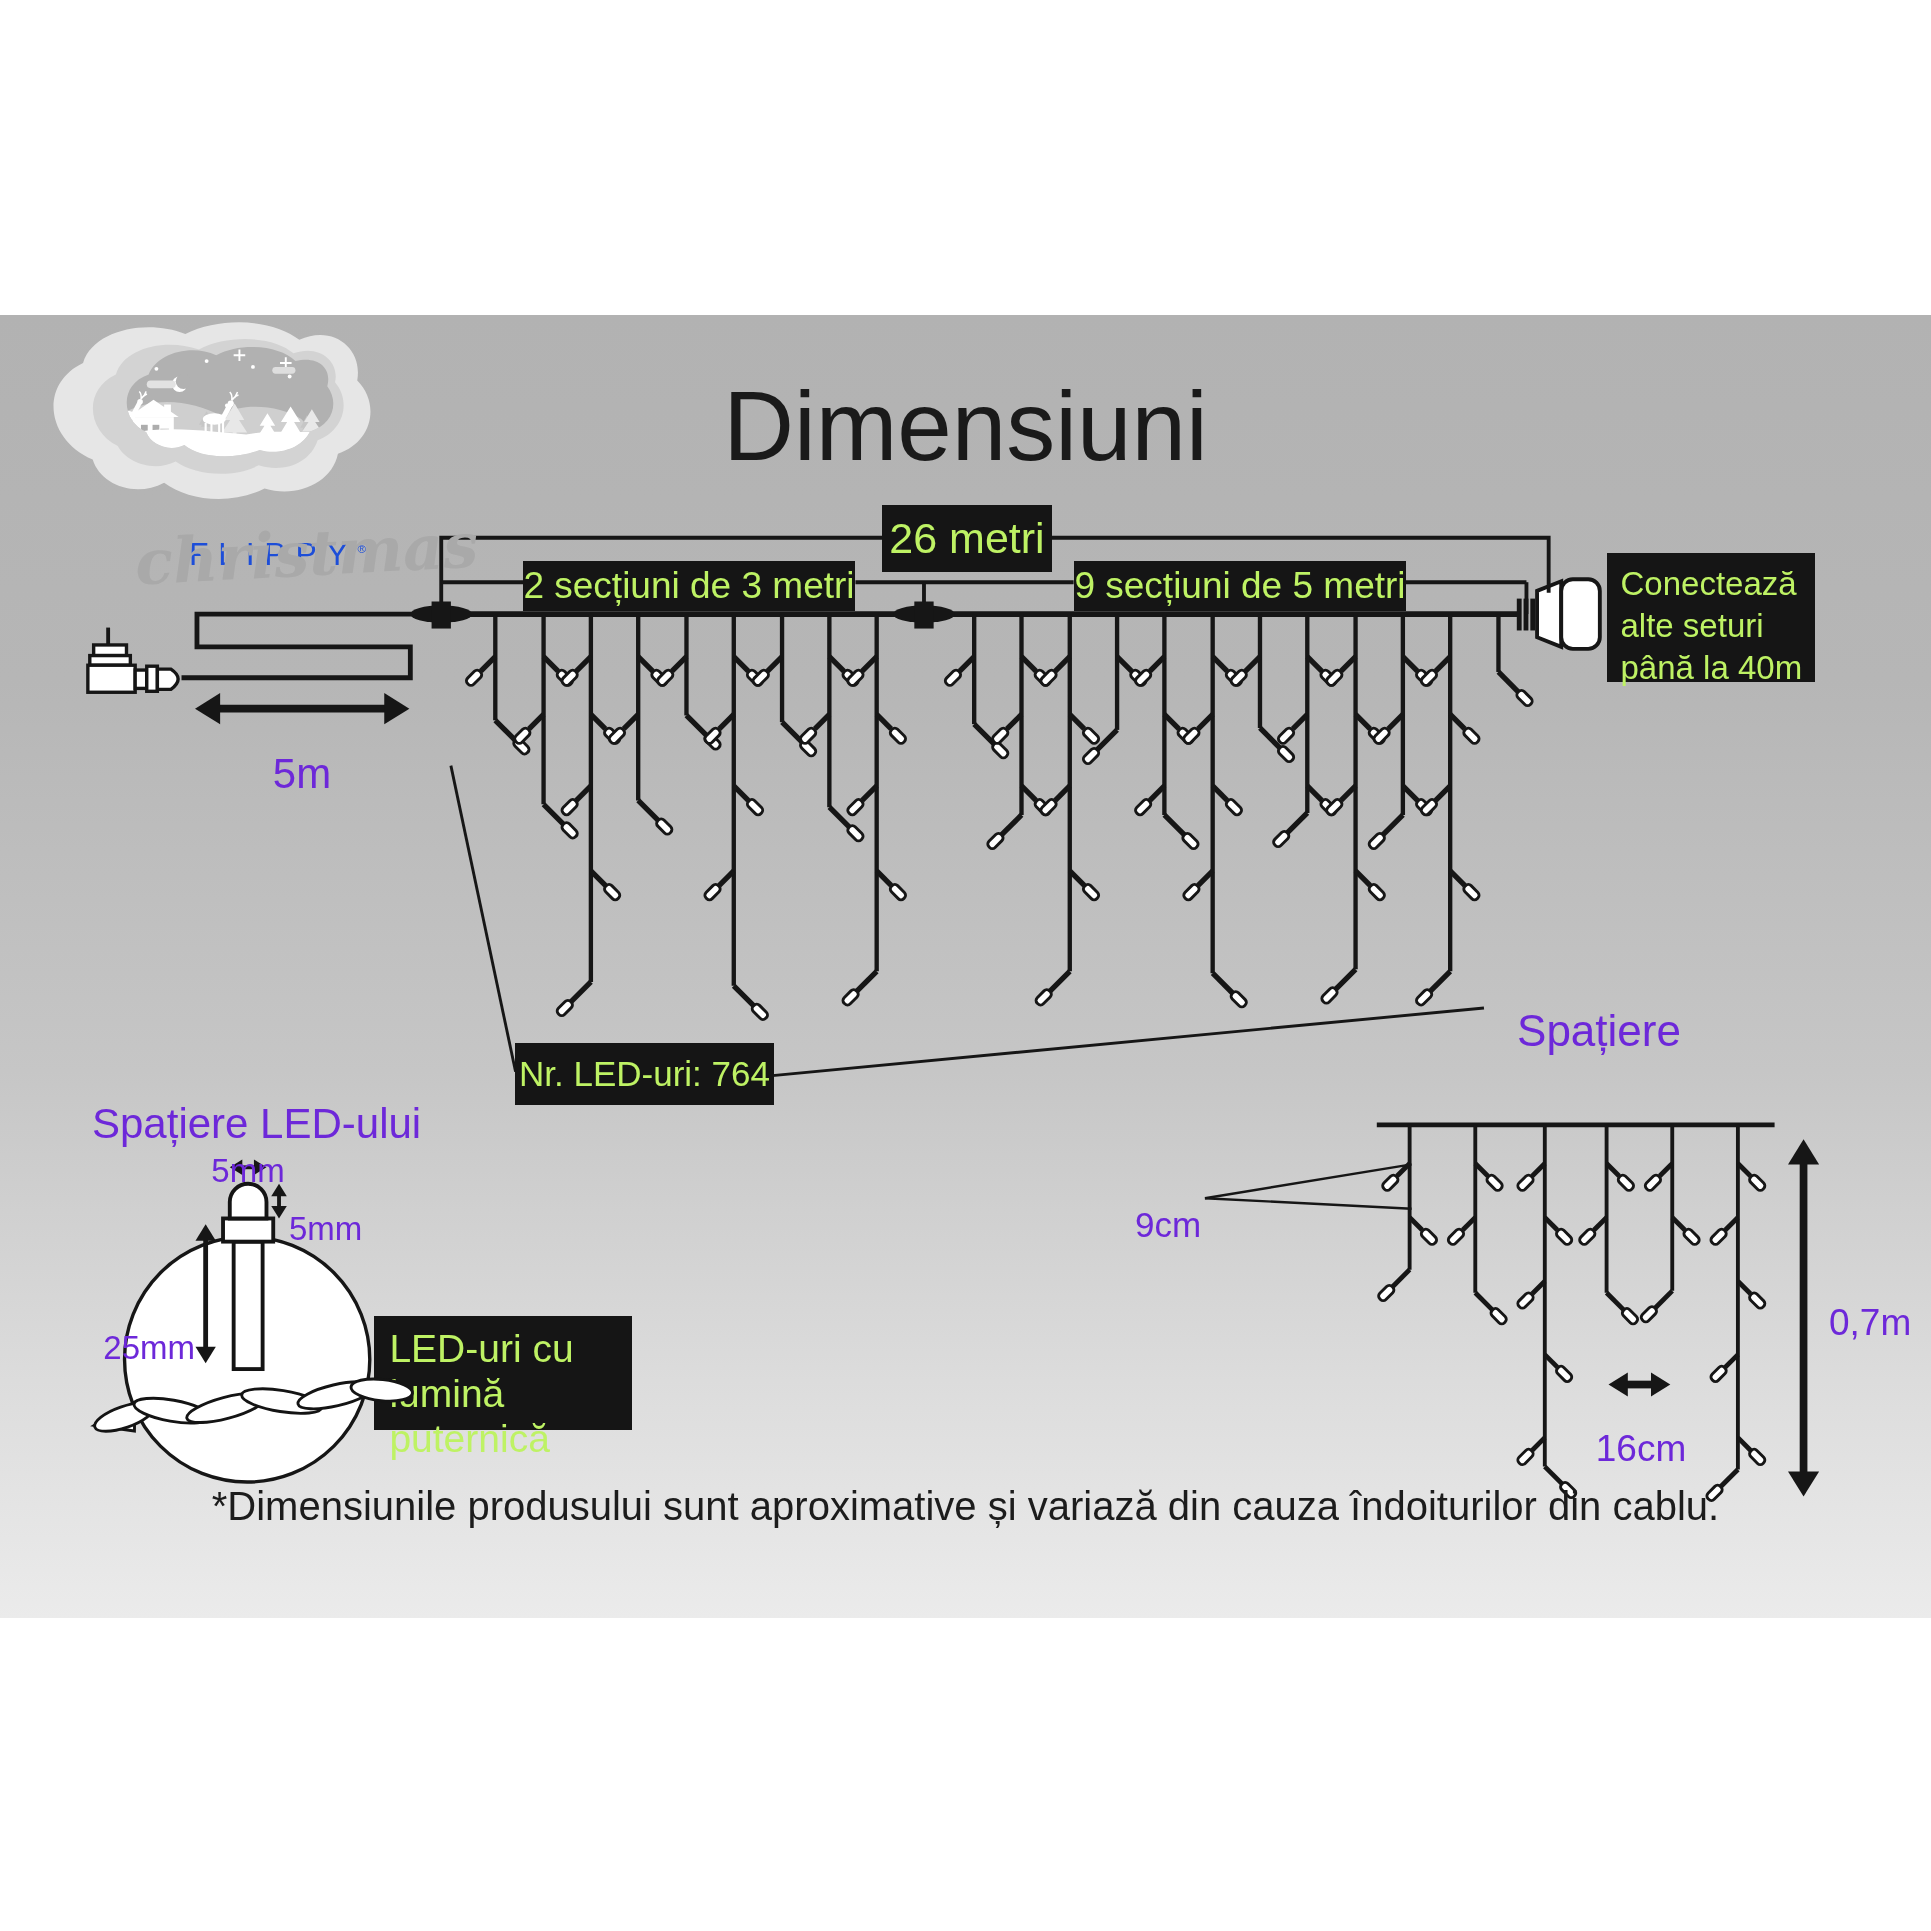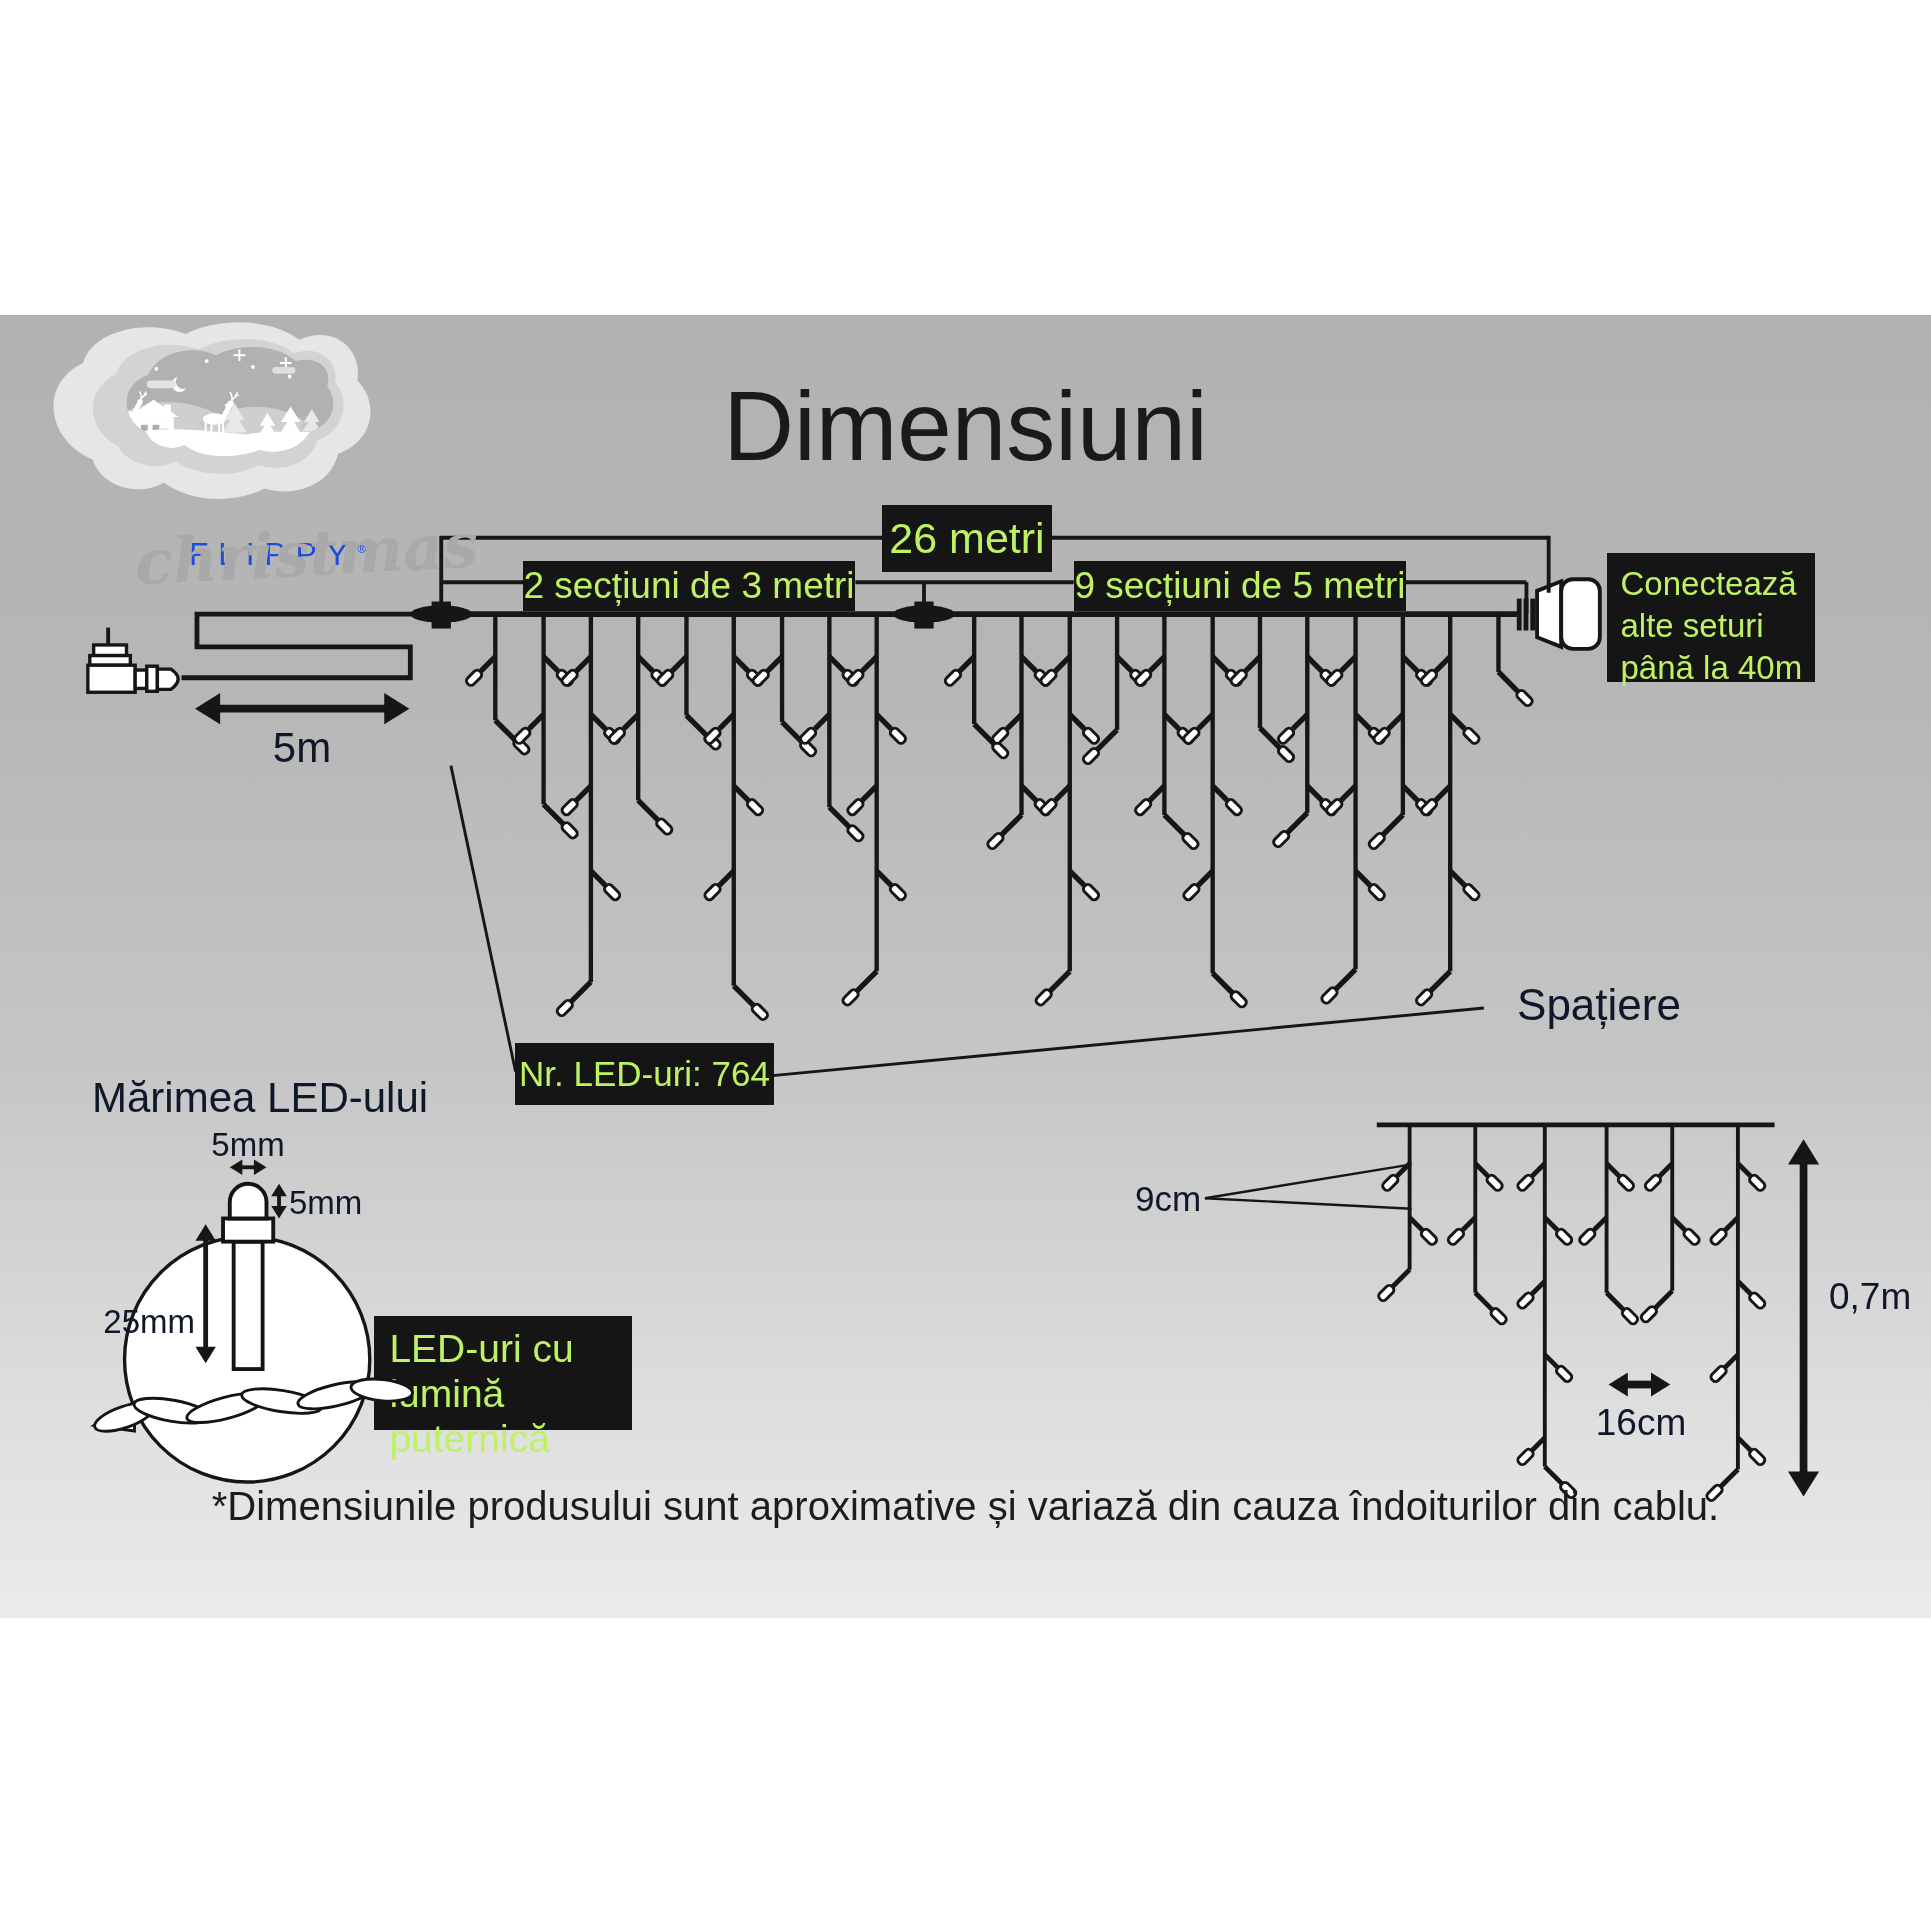--- a/index.html
+++ b/index.html
@@ -14,21 +14,21 @@
   .page-title{left:0;right:0;top:370px;text-align:center;font-size:98px;color:#1a1a1a;}
   .blackbox{background:var(--box,#151515);color:#bef264;display:flex;align-items:center;justify-content:center;}
   .box-26m{left:882px;top:505px;width:170px;height:67px;font-size:43px;}
   .box-2sect{left:523px;top:561px;width:332px;height:50px;font-size:37px;}
   .box-4sect{left:1074px;top:561px;width:332px;height:50px;font-size:37px;}
   .box-connect{left:1607px;top:553px;width:208px;height:129px;font-size:33px;line-height:42px;
                justify-content:flex-start;align-items:flex-start;padding:9.7px 0 0 13.5px;box-sizing:border-box;}
   .box-nrled{left:515px;top:1043px;width:259px;height:62px;font-size:35px;}
   .box-bright{left:374px;top:1316px;width:258px;height:114px;font-size:39px;line-height:45px;
               justify-content:flex-start;align-items:flex-start;padding:9.7px 0 0 15.4px;box-sizing:border-box;}
-  .lbl{color:#0f172a;}
+  .lbl{color:#6d28d9;margin-top:26px;}
   .lbl-5m{left:225px;top:724px;width:154px;text-align:center;font-size:42px;}
   .h-marimea{left:92px;top:1074px;font-size:42px;}
   .lbl-5mm-top{left:171px;top:1126px;width:154px;text-align:center;font-size:33px;}
   .lbl-5mm-right{left:289px;top:1184px;font-size:33px;}
   .lbl-25mm{left:58px;top:1303px;width:137px;text-align:right;font-size:33px;}
   .h-spatiere{left:1517px;top:980px;width:164px;text-align:center;font-size:44px;}
   .lbl-9cm{left:1135px;top:1179px;font-size:35px;}
   .lbl-07m{left:1829px;top:1276px;font-size:37px;}
   .lbl-16cm{left:1583px;top:1402px;width:116px;text-align:center;font-size:37px;}
   .footer{left:0;right:0;top:1484px;text-align:center;font-size:40px;color:#1c1c1c;}
@@ -413,21 +413,21 @@
 
   <div class="txt blackbox box-26m">26 metri</div>
   <div class="txt blackbox box-2sect">2 secțiuni de 3 metri</div>
   <div class="txt blackbox box-4sect">9 secțiuni de 5 metri</div>
   <div class="txt blackbox box-connect">Conectează
 alte seturi
 până la 40m</div>
   <div class="txt lbl lbl-5m">5m</div>
   <div class="txt blackbox box-nrled">Nr. LED-uri: 764</div>
 
-  <div class="txt lbl h-marimea">Mărimea LED-ului</div>
+  <div class="txt lbl h-marimea">Spațiere LED-ului</div>
   <div class="txt lbl lbl-5mm-top">5mm</div>
   <div class="txt lbl lbl-5mm-right">5mm</div>
   <div class="txt lbl lbl-25mm">25mm</div>
   <div class="txt blackbox box-bright">LED-uri cu lumină
 puternică</div>
 
   <div class="txt lbl h-spatiere">Spațiere</div>
   <div class="txt lbl lbl-9cm">9cm</div>
   <div class="txt lbl lbl-16cm">16cm</div>
   <div class="txt lbl lbl-07m">0,7m</div>

